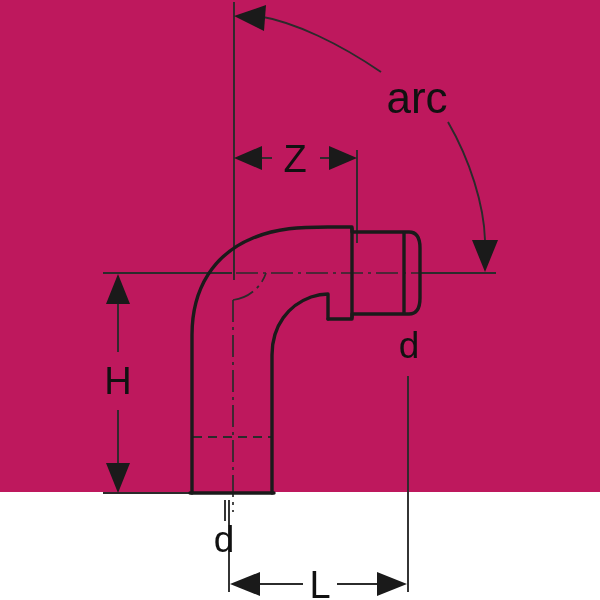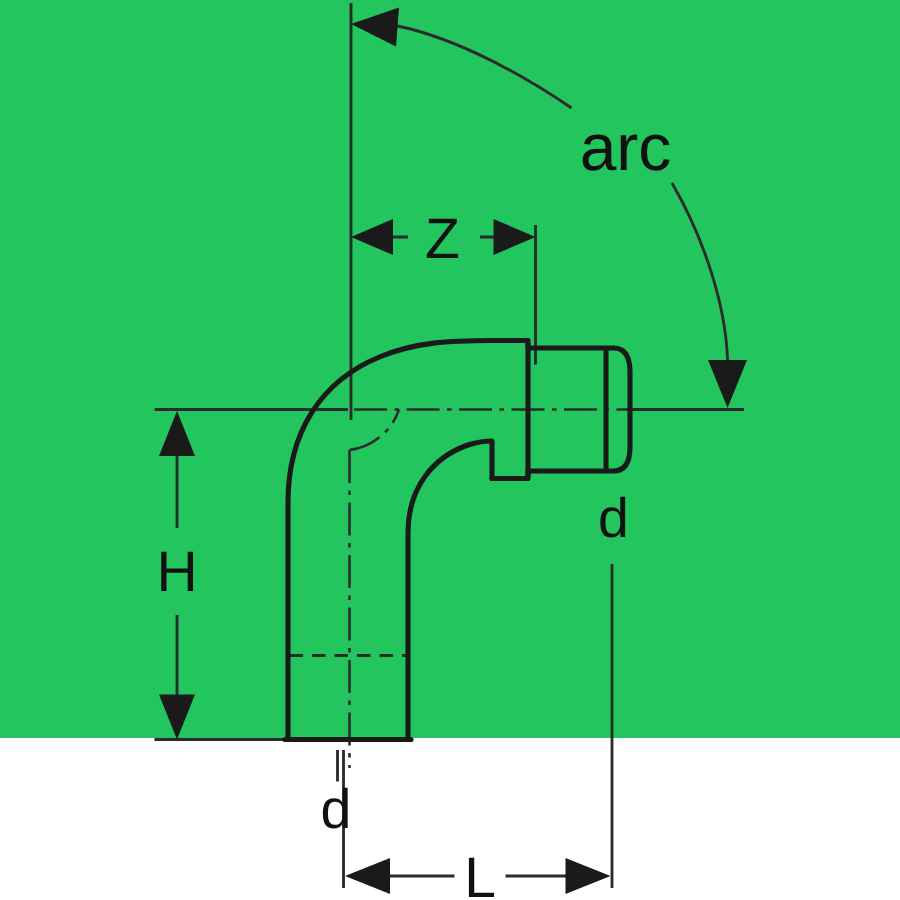--- a/index.html
+++ b/index.html
@@ -4,21 +4,21 @@
 <style>
   html,body{margin:0;padding:0;background:#ffffff;}
   body{
     width:600px;height:600px;
     font-family:"Liberation Sans", sans-serif;
     overflow:hidden;
   }
   #drawing-root{
     position:relative;
     width:600px;height:492px;
-    background:#22c55e;
+    background:#be185d;
   }
   svg#technical-drawing{
     display:block;
     width:600px;height:600px;
   }
   .solid-outline{
     fill:none;
     stroke:#1a1a1a;
     stroke-width:3.4;
     stroke-linecap:round;

